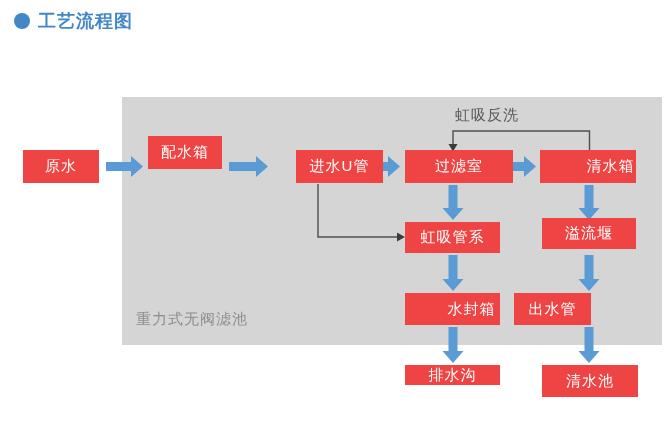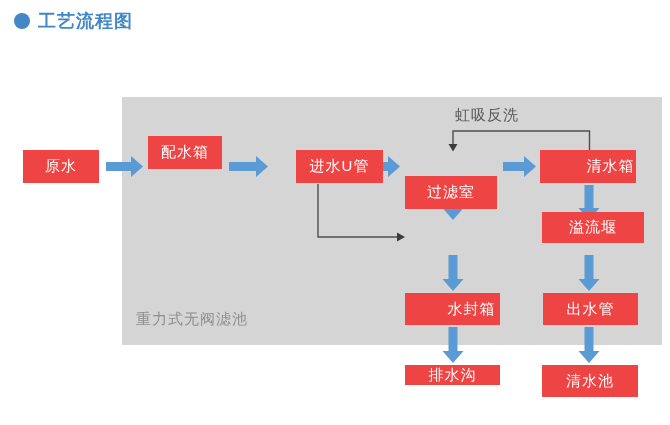--- a/index.html
+++ b/index.html
@@ -48,26 +48,26 @@
     font-size: 15px;
     display: flex;
     align-items: center;
     justify-content: center;
     letter-spacing: 1px;
     white-space: nowrap;
   }
   .n0  { left: 23px;  top: 150px; width: 76px; height: 33px; }
   .n1  { left: 148px; top: 136px; width: 74px; height: 33px; }
   .n2  { left: 275px; top: 150px; width: 87px; height: 33px; margin-left: 21px; }
-  .n3  { left: 405px; top: 150px; width: 92px; height: 33px; margin-top: 26px; }
+  .n3  { left: 405px; top: 150px; width: 108px; height: 33px; }
   .n4  { left: 540px; top: 150px; width: 96px; height: 33px; padding-left: 45px; }
   .n5  { left: 405px; top: 222px; width: 95px; height: 31px; }
-  .n6  { left: 542px; top: 212px; width: 102px; height: 31px; }
+  .n6  { left: 542px; top: 218px; width: 94px; height: 31px; }
   .n7  { left: 405px; top: 293px; width: 95px; height: 32px; padding-left: 38px; }
-  .n8  { left: 543px; top: 293px; width: 95px; height: 32px; }
+  .n8  { left: 514px; top: 293px; width: 77px; height: 32px; }
   .n9  { left: 405px; top: 365px; width: 95px; height: 20px; }
   .n10 { left: 542px; top: 365px; width: 96px; height: 32px; }
   .feedback-label {
     position: absolute;
     left: 455px;
     top: 106px;
     width: 130px;
     text-align: left;
     font-size: 15px;
     color: #585858;
@@ -124,20 +124,21 @@
 
     <polyline class="gray-line" points="589.5,151 589.5,131 453,131 453,145"></polyline>
     <polygon class="gray-head" points="448.5,144 457.5,144 453,151.5"></polygon>
   </svg>
 
   <div class="node n0">原水</div>
   <div class="node n1">配水箱</div>
   <div class="node n2">进水U管</div>
   <div class="node n3">过滤室</div>
   <div class="node n4">清水箱</div>
+  <div class="node n5">虹吸管系</div>
   <div class="node n6">溢流堰</div>
   <div class="node n7">水封箱</div>
   <div class="node n8">出水管</div>
   <div class="node n9">排水沟</div>
   <div class="node n10">清水池</div>
 
   <div class="feedback-label">虹吸反洗</div>
   <div class="panel-label">重力式无阀滤池</div>
 
 </div>

